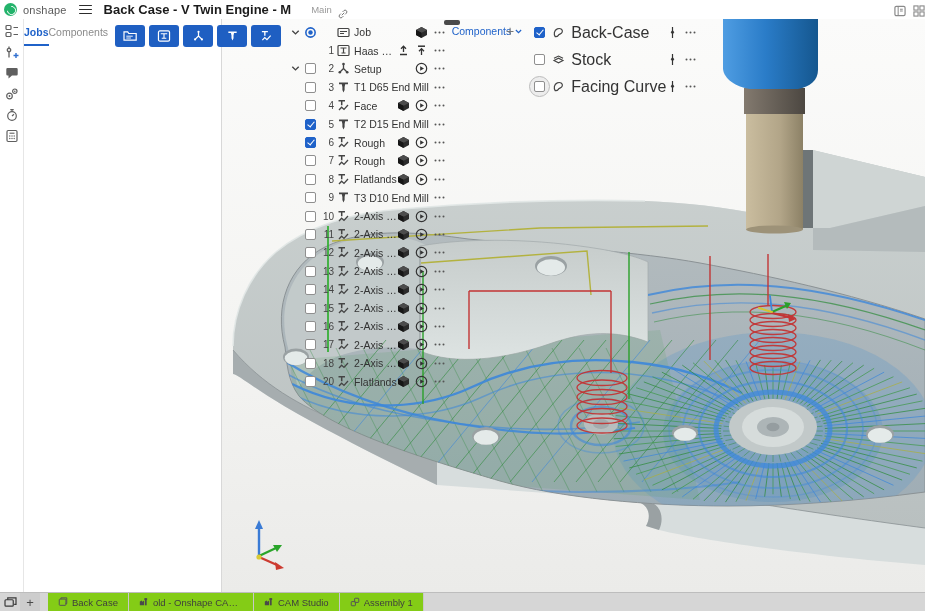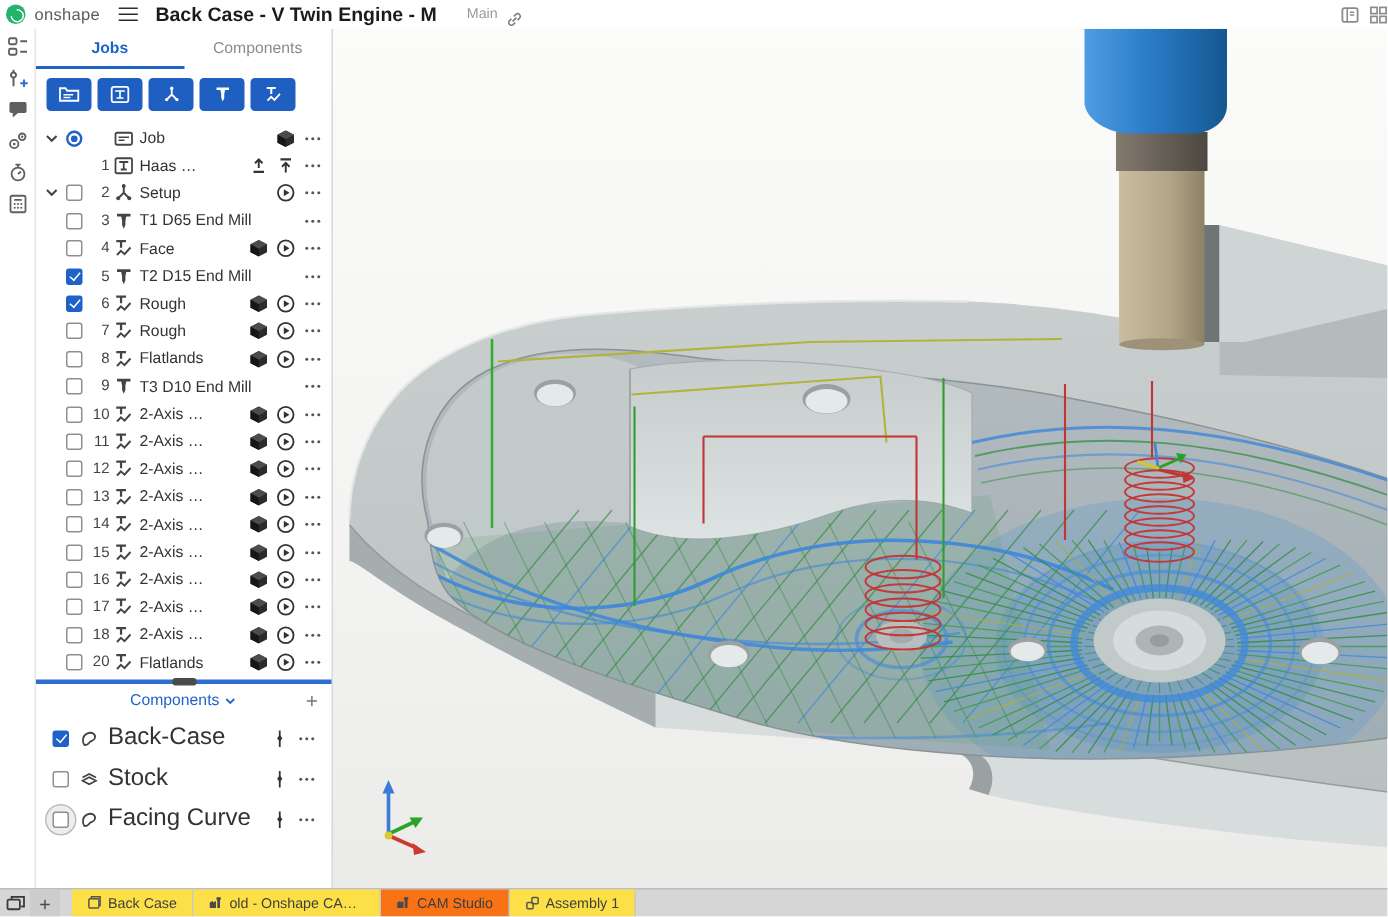--- a/index.html
+++ b/index.html
@@ -18,21 +18,21 @@
   .ws-badge{font-size:9.5px;color:#9a9a9a;margin-left:14px;}
   .topbar .spacer{flex:1;}
   .tr-icon{width:13px;height:13px;color:#8a8a8a;flex:0 0 auto;}
   
   .left-rail{position:absolute;left:0;top:19px;width:24px;height:573px;background:#fff;
     border-right:1px solid #e6e6e6;display:flex;flex-direction:column;align-items:center;
     padding-top:5px;gap:7px;z-index:5;}
   .rail-icon{width:14px;height:14px;color:#5f5f5f;}
   
   .sidebar{position:absolute;left:24px;top:19px;width:198px;height:573px;background:#fff;
-    border-right:1px solid #d8d8d8;display:flex;flex-direction:column;z-index:5;}
+    border-right:1px solid #d8d8d8;display:flex;z-index:5;}
   .sidebar-tabs{height:27px;display:flex;flex:0 0 auto;}
   .s-tab{flex:1;display:flex;align-items:center;justify-content:center;font-size:10.5px;
     color:#8b8b8b;border-bottom:2.5px solid transparent;cursor:pointer;}
   .s-tab.active{color:#1f62c9;font-weight:bold;border-bottom-color:#1f62c9;}
   .cam-toolbar{display:flex;gap:4px;padding:6px 4px 5px 7px;flex:0 0 auto;}
   .tb-btn{width:30px;height:22px;background:#1f5fc2;border:none;border-radius:3px;
     display:flex;align-items:center;justify-content:center;cursor:pointer;padding:0;}
   .jobs-tree{flex:0 0 auto;padding:4px 2px 0 4px;}
   .trow{height:18.4px;display:flex;align-items:center;font-size:10.5px;color:#333;}
   .tcell{display:flex;align-items:center;justify-content:center;}
@@ -61,22 +61,22 @@
   
   .viewport{position:absolute;left:222px;top:19px;width:703px;height:573px;overflow:hidden;z-index:1;}
   
   .tabbar{position:absolute;left:0;bottom:0;width:925px;height:19px;background:#d6d6d6;
     border-top:1px solid #bdbdbd;display:flex;align-items:stretch;z-index:6;}
   .tm-icon{width:20px;display:flex;align-items:center;justify-content:center;color:#3a3a3a;cursor:pointer;}
   .add-tab{width:20px;background:#cdcdcd;border:none;color:#4a4a4a;font-size:13px;line-height:1;
     display:flex;align-items:center;justify-content:center;cursor:pointer;padding:0;}
   .dtabs{display:flex;margin-left:8px;}
   .dtab{display:flex;align-items:center;gap:4px;padding:0 10px;font-size:9.5px;color:#3e3e3e;
-    background:#fde047;border-right:1px solid #c8c8c8;cursor:pointer;max-width:125px;}
-  .dtab.active{background:#f97316;}
+    background:#84cc16;border-right:1px solid #c8c8c8;cursor:pointer;max-width:125px;}
+  .dtab.active{background:#84cc16;}
   .dlabel{white-space:nowrap;overflow:hidden;text-overflow:ellipsis;max-width:95px;}
   .dicon{display:flex;align-items:center;flex:0 0 auto;}
 </style>
 </head>
 <body>
 
 <header class="topbar">
   <span class="logo-circle"></span>
   <span class="logo-text">onshape</span>
   <span class="hamburger">

